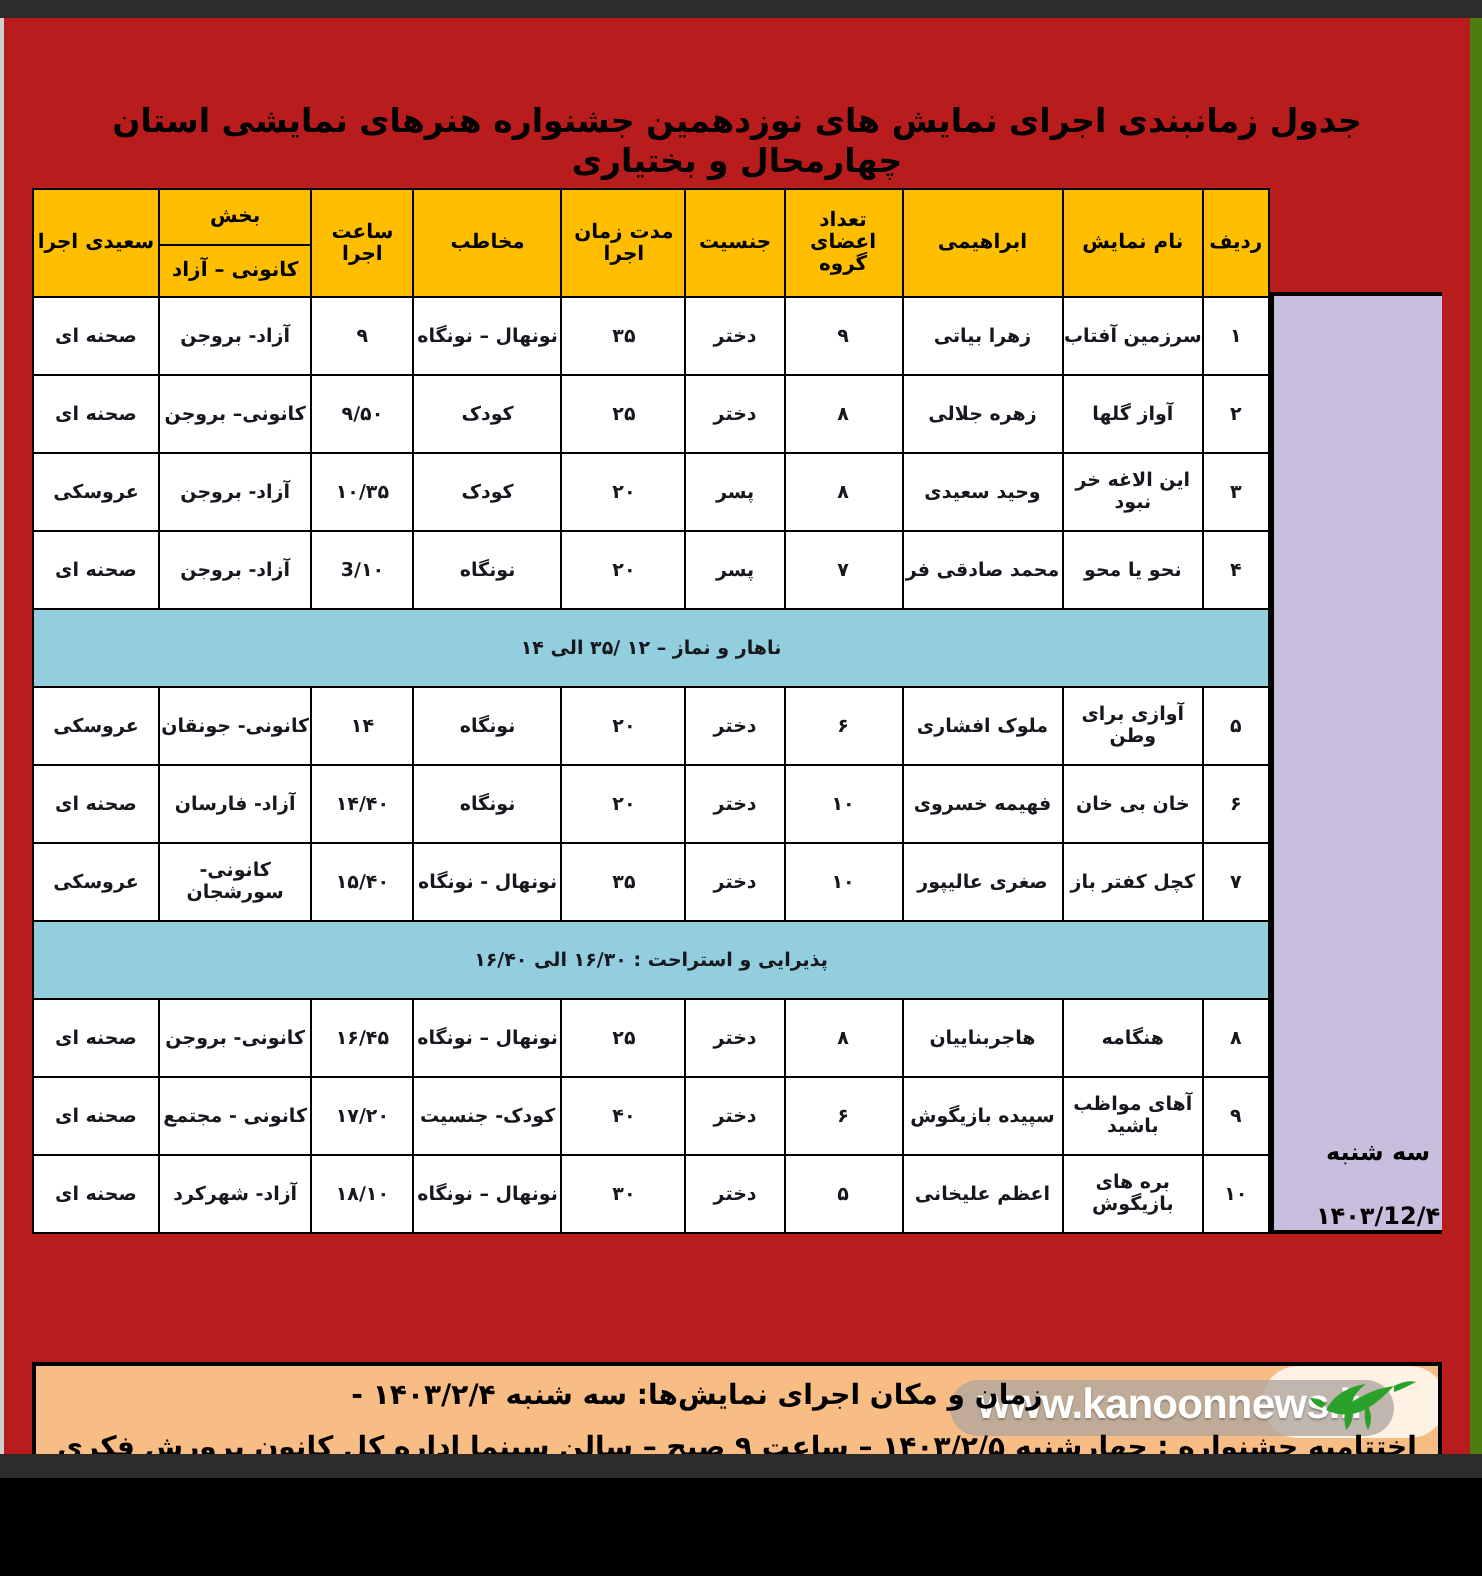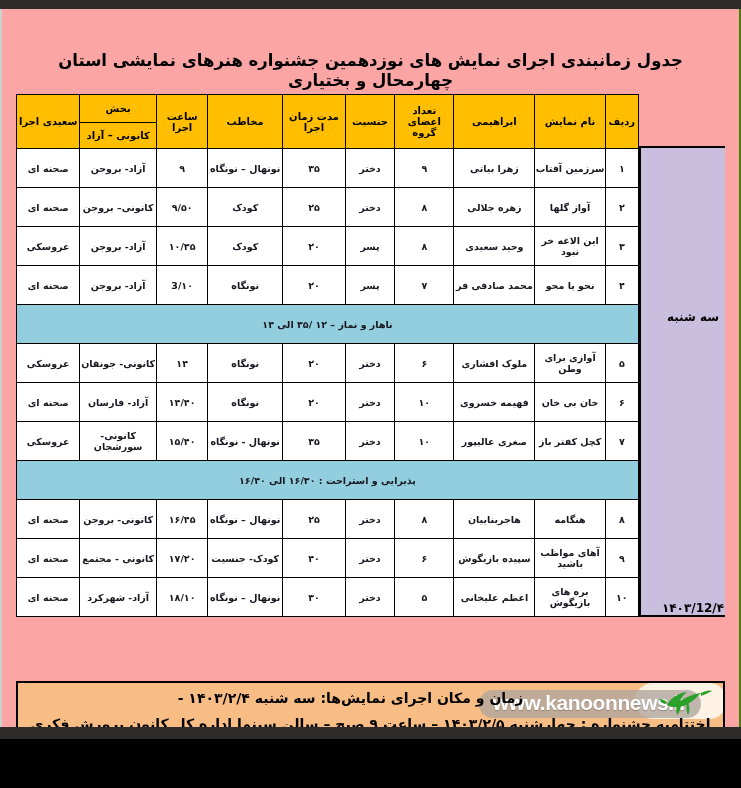--- a/index.html
+++ b/index.html
@@ -18,26 +18,26 @@
   
   .viewer-bar {
     background: #2e2c2b;
     width: 100%;
   }
   .viewer-bar.top { height: 9px; }
   .viewer-bar.bottom { height: 12px; }
 
   .page {
     position: relative;
-    background: #fca5a5;
+    background: #b91c1c;
     width: 741px;
     height: 718px;
     box-sizing: border-box;
     border-left: 2px solid #cfcfcf;
-    border-right: 2px solid #4d7c0f;
+    border-right: 6px solid #4d7c0f;
     overflow: hidden;
   }
 
   .bottom-filler {
     background: #000000;
     height: 49px;
     width: 100%;
   }
 
   
@@ -69,21 +69,21 @@
   
   .day-col {
     width: 86px;
     flex: 0 0 86px;
     border: 2px solid #000000;
     border-right: none;
     background: #c9bede;
     display: flex;
     flex-direction: column;
     align-items: center;
-    justify-content: space-between;
+    justify-content: flex-end;
     padding-top: 162px;
     box-sizing: border-box;
     margin-top: 52px;
     padding-left: 20px;
   }
   .day-col .day-name {
     font-size: 12px;
     font-weight: 700;
     color: #000000;
     margin-bottom: 18px;

